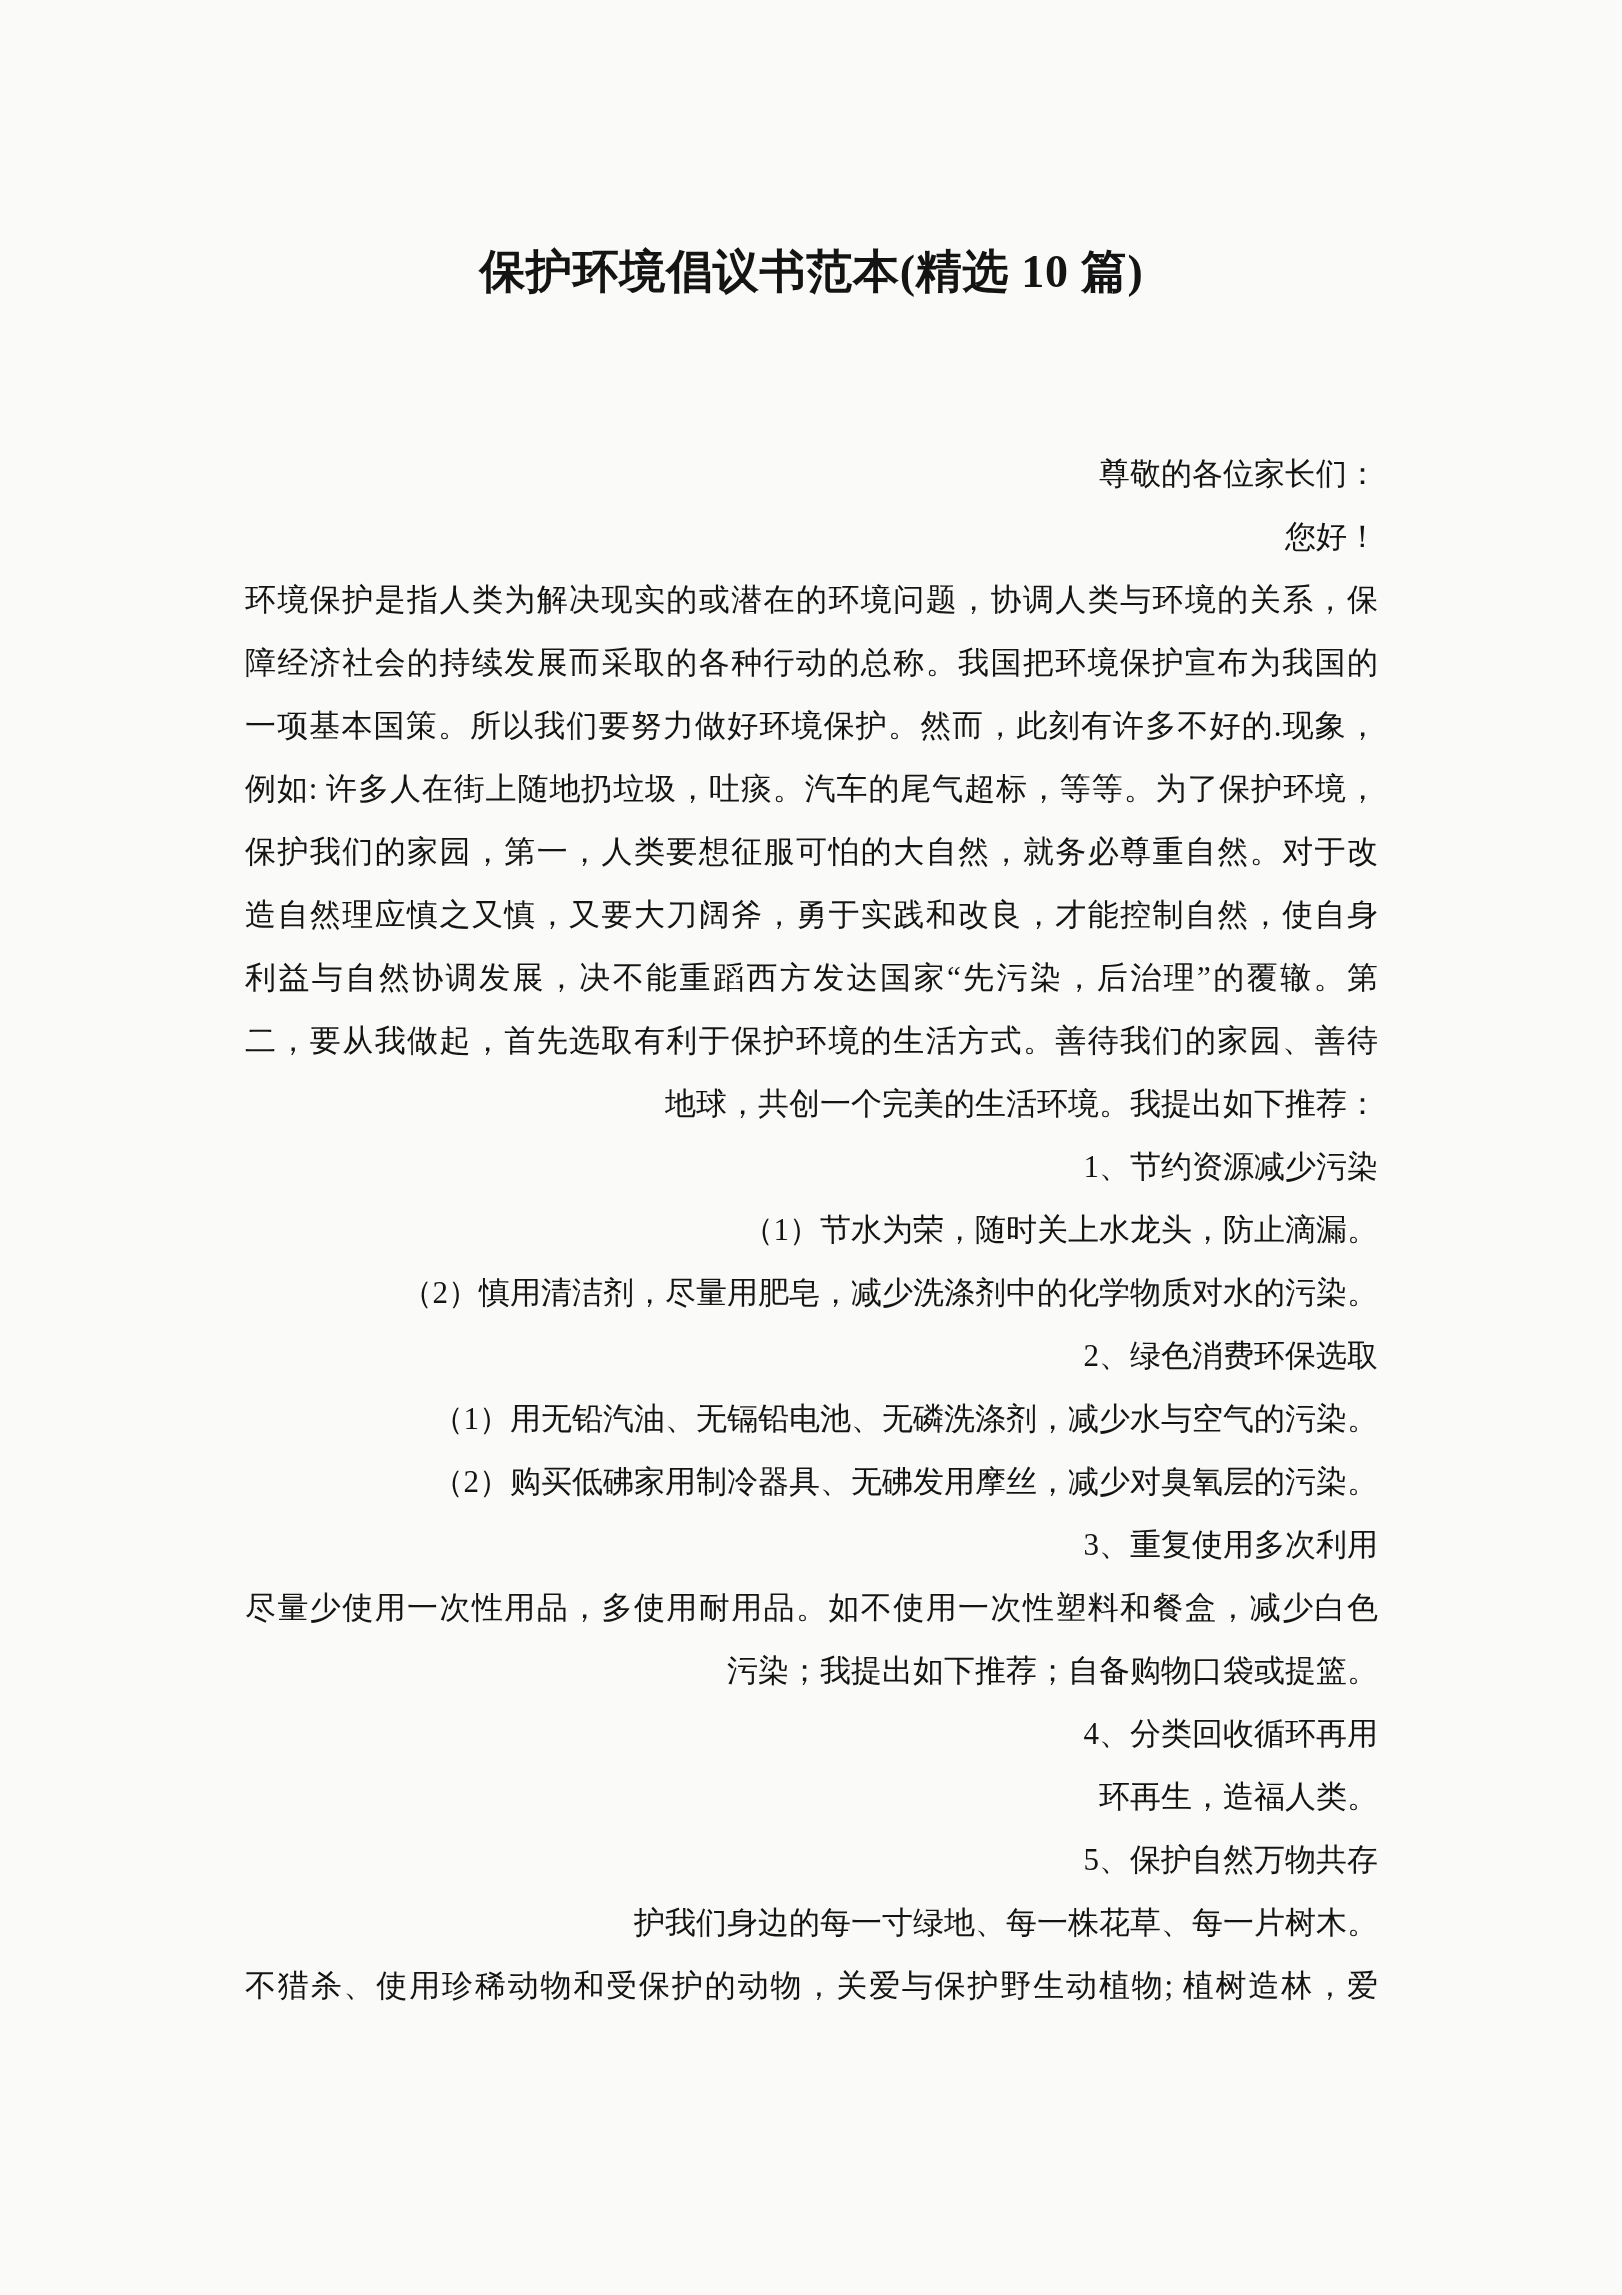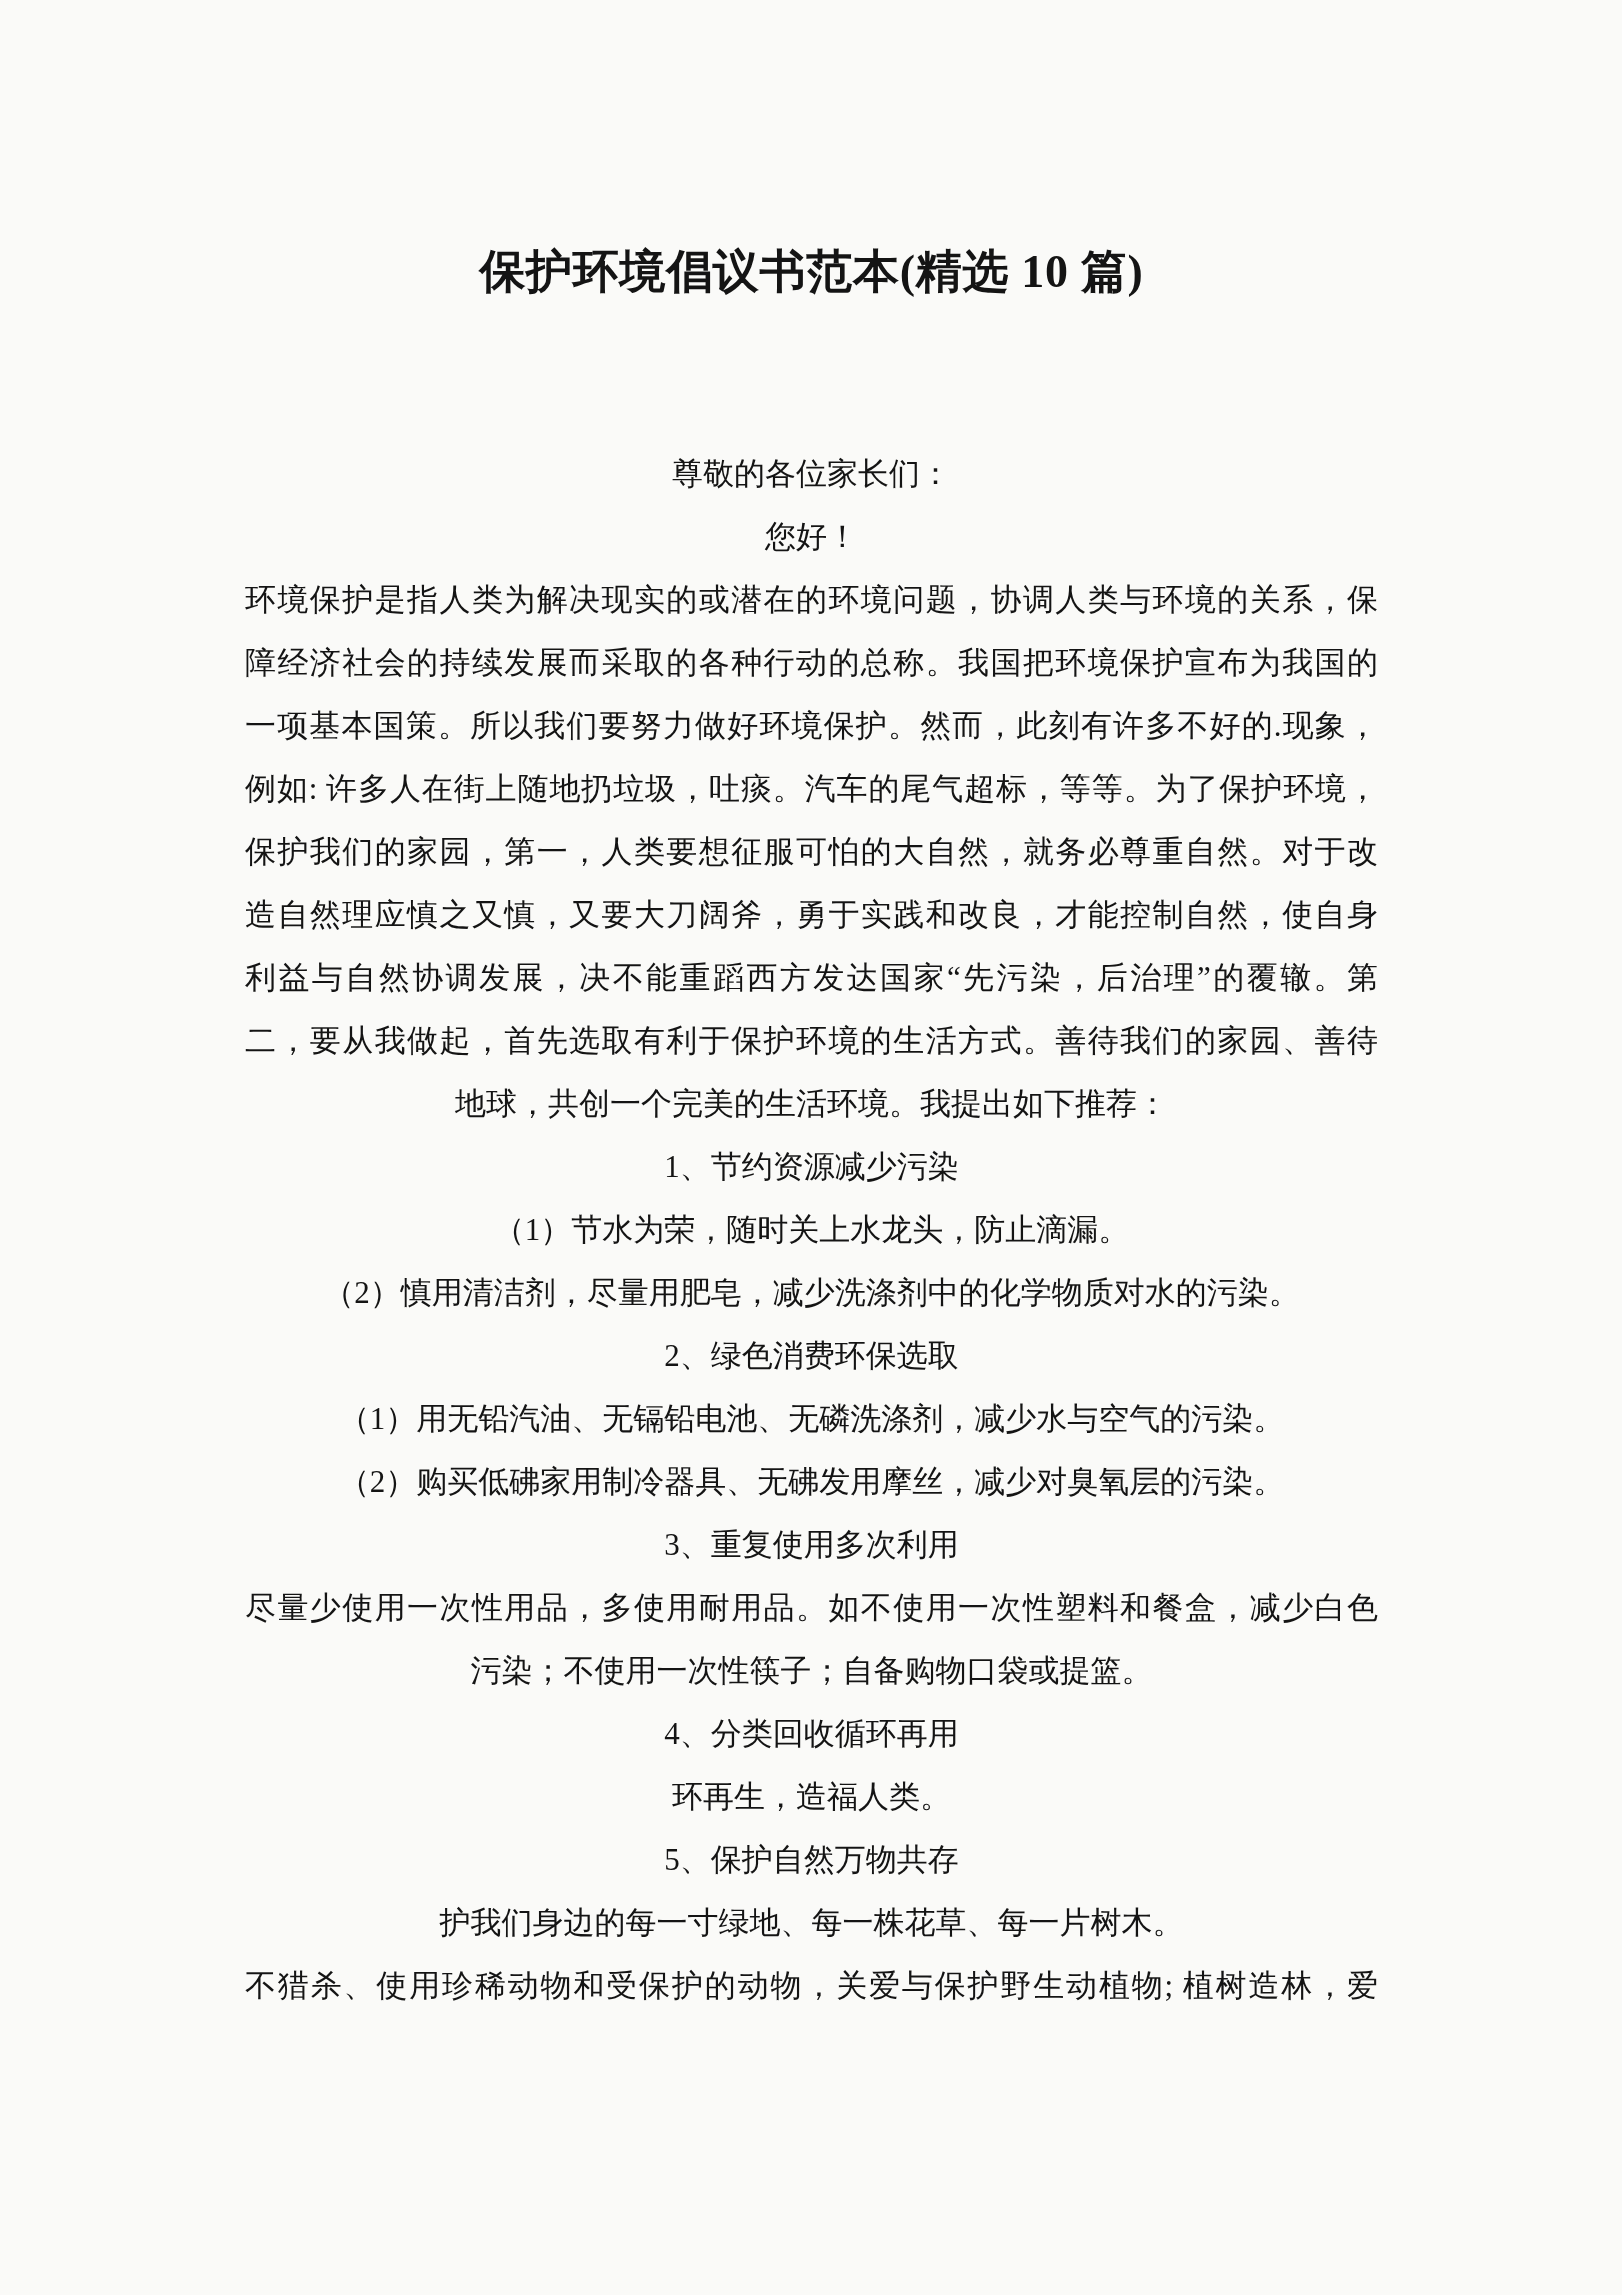--- a/index.html
+++ b/index.html
@@ -28,21 +28,21 @@
     text-align: center;
     letter-spacing: 0.7px;
     white-space: nowrap;
   }
   .doc-body {
     margin-top: 124px;
   }
   .line {
     font-size: 31px;
     line-height: 63px;
-    text-align: center;
+    text-align: right;
   }
   .justify {
     text-align: justify;
     text-align-last: justify;
   }
 </style>
 </head>
 <body>
 
 <div class="page">
@@ -62,21 +62,21 @@
     <div class="line justify">二，要从我做起，首先选取有利于保护环境的生活方式。善待我们的家园、善待</div>
     <div class="line">地球，共创一个完美的生活环境。我提出如下推荐：</div>
     <div class="line">1、节约资源减少污染</div>
     <div class="line">（1）节水为荣，随时关上水龙头，防止滴漏。</div>
     <div class="line">（2）慎用清洁剂，尽量用肥皂，减少洗涤剂中的化学物质对水的污染。</div>
     <div class="line">2、绿色消费环保选取</div>
     <div class="line">（1）用无铅汽油、无镉铅电池、无磷洗涤剂，减少水与空气的污染。</div>
     <div class="line">（2）购买低砩家用制冷器具、无砩发用摩丝，减少对臭氧层的污染。</div>
     <div class="line">3、重复使用多次利用</div>
     <div class="line justify">尽量少使用一次性用品，多使用耐用品。如不使用一次性塑料和餐盒，减少白色</div>
-    <div class="line">污染；不使用一次性筷子；自备购物口袋或提篮。</div>
+    <div class="line">污染；我提出如下推荐；自备购物口袋或提篮。</div>
     <div class="line">4、分类回收循环再用</div>
     <div class="line">环再生，造福人类。</div>
     <div class="line">5、保护自然万物共存</div>
     <div class="line">护我们身边的每一寸绿地、每一株花草、每一片树木。</div>
     <div class="line justify">不猎杀、使用珍稀动物和受保护的动物，关爱与保护野生动植物; 植树造林，爱</div>
   </div>
 
 </div>
 
 

